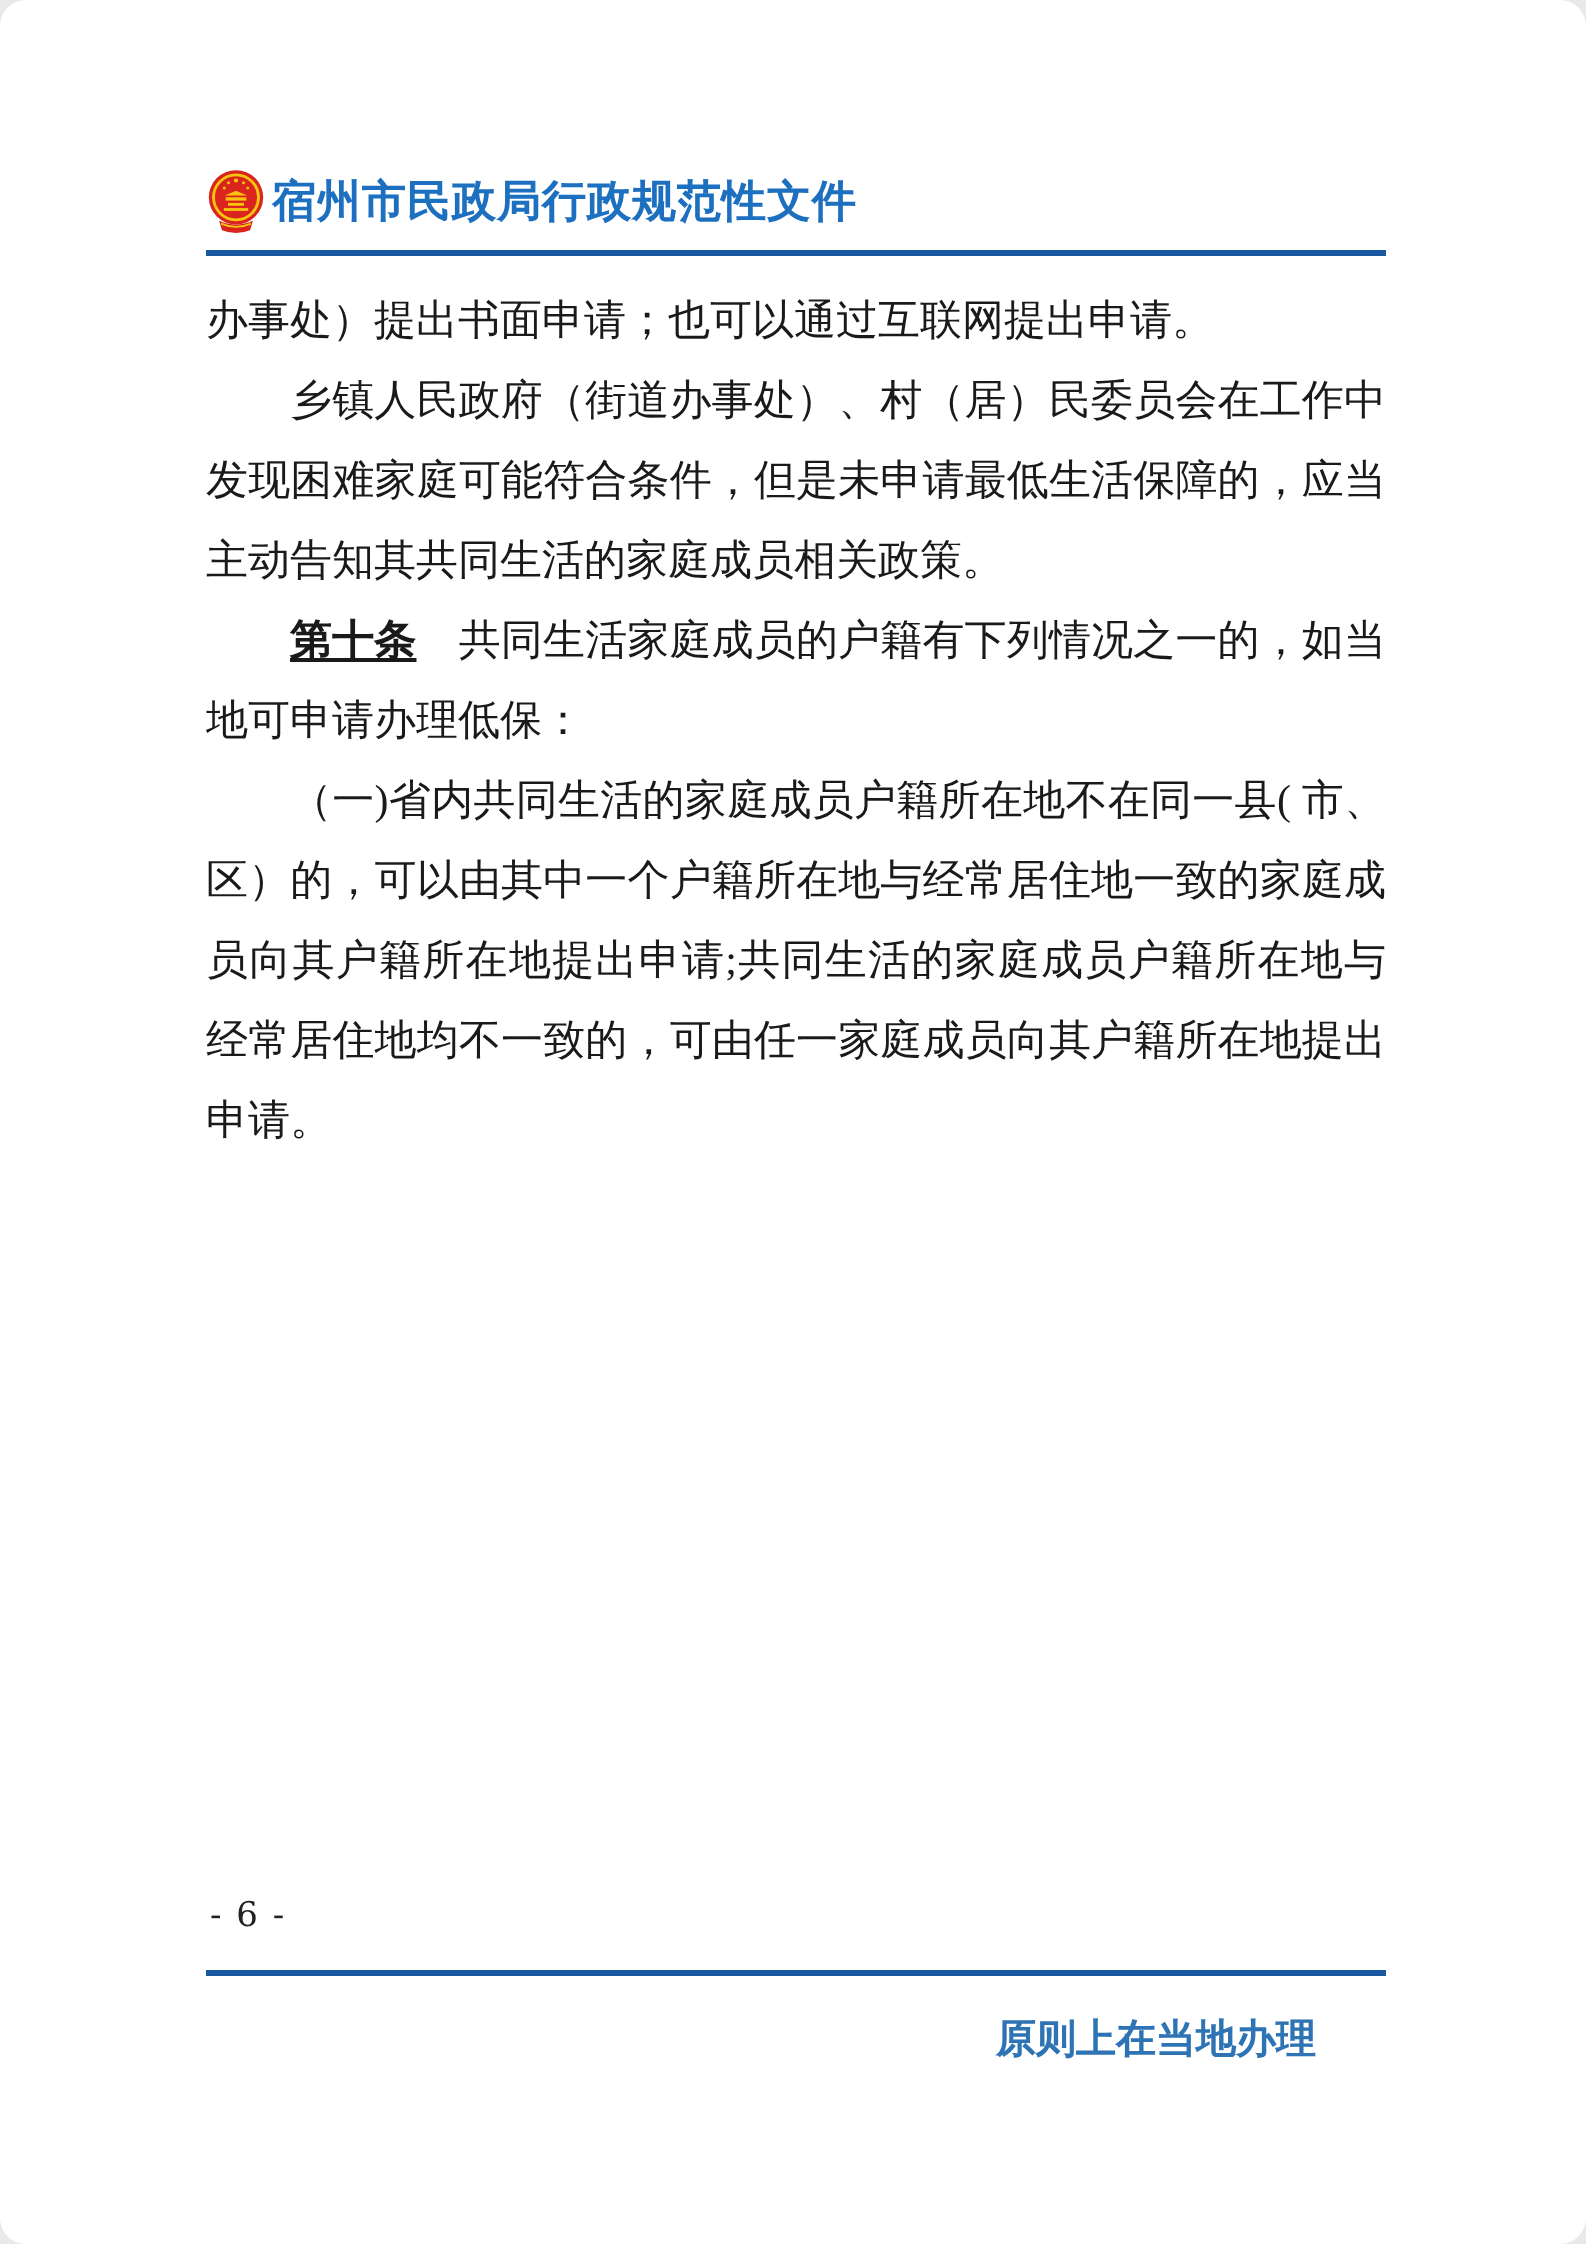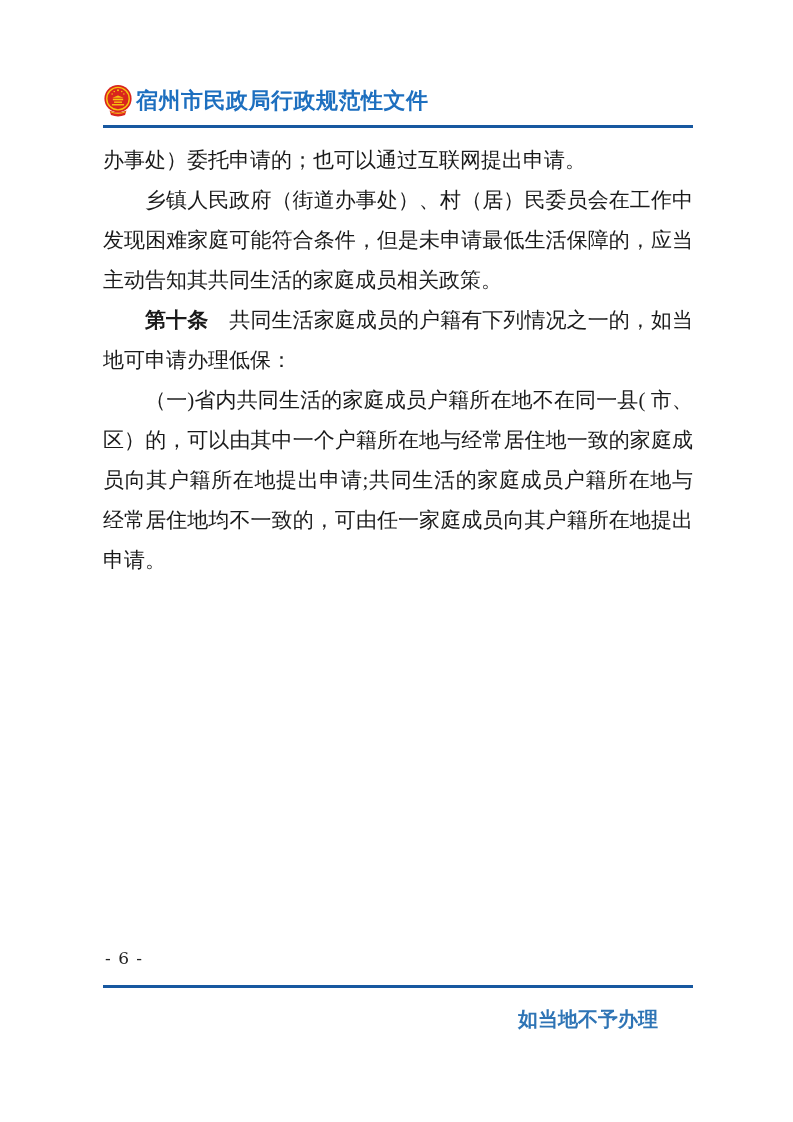--- a/index.html
+++ b/index.html
@@ -4,20 +4,21 @@
 <style>
   * { margin:0; padding:0; box-sizing:border-box; }
   html,body { background:#e9e9e9; }
   .sheet {
     position:relative;
     width:793px; height:1122px;
     margin:0 auto;
     background:#ffffff;
     overflow:hidden;
     font-family:"Liberation Serif", serif;
+    border-radius:13px;
   }
   .inner {
     position:absolute;
     left:103px; top:84px;
     width:590px;
   }
   .masthead {
     display:flex;
     align-items:center;
     gap:3px;
@@ -45,21 +46,21 @@
     color:#1a1a1a;
   }
   .doc-body p.para {
     font-size:21px;
     line-height:40px;
     text-align:justify;
     text-justify:inter-character;
     text-align-last:left;
   }
   .doc-body p.para.indent { text-indent:2em; }
-  .doc-body .bold { font-weight:bold; }
+  .doc-body .bold { font-weight:bold;text-decoration:underline; }
   .page-number {
     position:absolute;
     left:105px; top:948px;
     font-size:17px;
     color:#222222;
     font-family:"DejaVu Serif", serif;
     letter-spacing:1px;
   }
   .footer-rule {
     position:absolute;
@@ -99,27 +100,27 @@
         <rect x="19" y="42.5" width="26" height="3" fill="#f7c40e"></rect>
         <path d="M14 56 Q32 64 50 56 L47 66 Q32 72 17 66 Z" fill="#d9251d"></path>
         <path d="M16 59 Q32 66 48 59" fill="none" stroke="#f7c40e" stroke-width="2"></path>
       </svg>
       <div class="masthead-title">宿州市民政局行政规范性文件</div>
     </div>
 
     <div class="rule"></div>
 
     <div class="doc-body">
-        <p class="para"><span>办事处）委托申请的；也可以通过互联网提出申请。</span></p>
+        <p class="para"><span>办事处）提出书面申请；也可以通过互联网提出申请。</span></p>
         <p class="para indent"><span>乡镇人民政府（街道办事处）、村（居）民委员会在工作中发现困难家庭可能符合条件，但是未申请最低生活保障的，应当主动告知其共同生活的家庭成员相关政策。</span></p>
         <p class="para indent"><span class="bold">第十条</span><span>　共同生活家庭成员的户籍有下列情况之一的，如当地可申请办理低保：</span></p>
         <p class="para indent"><span>（一)省内共同生活的家庭成员户籍所在地不在同一县( 市、区）的，可以由其中一个户籍所在地与经常居住地一致的家庭成员向其户籍所在地提出申请;共同生活的家庭成员户籍所在地与经常居住地均不一致的，可由任一家庭成员向其户籍所在地提出申请。</span></p>
       </div>
 
   </div>
 
   <div class="page-number">- 6 -</div>
 
   <div class="footer-rule"></div>
 
-  <div class="publisher">如当地不予办理</div>
+  <div class="publisher">原则上在当地办理</div>
 
 </div>
 
 </body></html>

